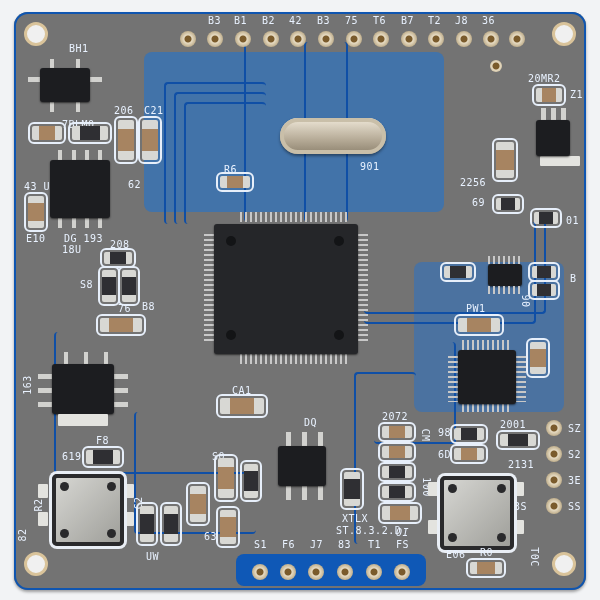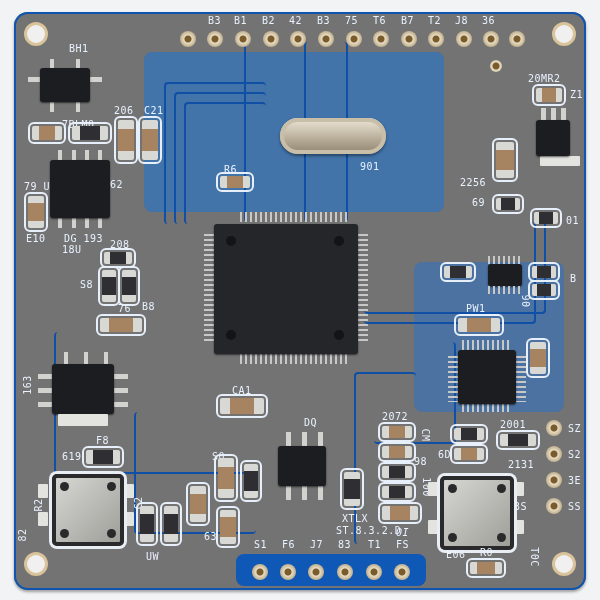--- a/index.html
+++ b/index.html
@@ -102,26 +102,26 @@
     <div class="ic-leg" style="left:44px;top:138px;width:4px;height:10px;"></div>
     <div class="ic-leg" style="left:58px;top:138px;width:4px;height:10px;"></div>
     <div class="ic-leg" style="left:71px;top:138px;width:4px;height:10px;"></div>
     <div class="ic-leg" style="left:84px;top:138px;width:4px;height:10px;"></div>
     <div class="ic-leg" style="left:44px;top:206px;width:4px;height:10px;"></div>
     <div class="ic-leg" style="left:58px;top:206px;width:4px;height:10px;"></div>
     <div class="ic-leg" style="left:71px;top:206px;width:4px;height:10px;"></div>
     <div class="ic-leg" style="left:84px;top:206px;width:4px;height:10px;"></div>
     <div class="chip" style="left:36px;top:148px;width:60px;height:58px;"></div>
   </div>
-  <div class="silk" style="left:10px;top:170px;">79 U</div>
+  <div class="silk" style="left:10px;top:170px;">43 U</div>
   <div class="capv" style="left:14px;top:184px;width:16px;height:32px;"></div>
   <div class="silk" style="left:12px;top:222px;">E10</div>
   <div class="silk" style="left:50px;top:222px;">DG 193</div>
   <div class="silk" style="left:48px;top:233px;">18U</div>
-  <div class="silk" style="left:96px;top:168px;">62</div>
+  <div class="silk" style="left:114px;top:168px;">62</div>
 
   <div class="crystal" style="left:266px;top:106px;"></div>
   <div class="silk" style="left:346px;top:150px;">901</div>
   <div class="silk" style="left:210px;top:153px;">R6</div>
   <div class="cap" style="left:206px;top:164px;width:30px;height:12px;"></div>
 
   <div>
     <div class="leads-h" style="left:226px;top:200px;width:110px;"></div>
     <div class="leads-h" style="left:226px;top:342px;width:110px;"></div>
     <div class="leads-v" style="left:190px;top:222px;height:110px;"></div>
@@ -206,21 +206,21 @@
 
   <div class="silk" style="left:368px;top:400px;">2072</div>
   <div class="cap" style="left:368px;top:414px;width:30px;height:12px;"></div>
   <div class="cap" style="left:368px;top:434px;width:30px;height:12px;"></div>
   <div class="res" style="left:368px;top:454px;width:30px;height:12px;"></div>
   <div class="res" style="left:368px;top:474px;width:30px;height:12px;"></div>
   <div class="cap" style="left:368px;top:494px;width:36px;height:14px;"></div>
   <div class="silk" style="left:404px;top:418px;transform:rotate(90deg);">CM</div>
   <div class="silk" style="left:402px;top:470px;transform:rotate(90deg);">100</div>
 
-  <div class="silk" style="left:400px;top:416px;margin-top:29px;">98</div>
+  <div class="silk" style="left:424px;top:416px;">98</div>
   <div class="res" style="left:440px;top:416px;width:30px;height:12px;"></div>
   <div class="silk" style="left:424px;top:438px;">6D</div>
   <div class="cap" style="left:440px;top:436px;width:30px;height:12px;"></div>
   <div class="silk" style="left:486px;top:408px;">2001</div>
   <div class="res" style="left:486px;top:422px;width:36px;height:12px;"></div>
   <div class="silk" style="left:494px;top:448px;">2131</div>
 
   <div class="gpad" style="left:414px;top:470px;width:12px;height:14px;"></div>
   <div class="gpad" style="left:414px;top:508px;width:12px;height:14px;"></div>
   <div class="gpad" style="left:498px;top:470px;width:12px;height:14px;"></div>

